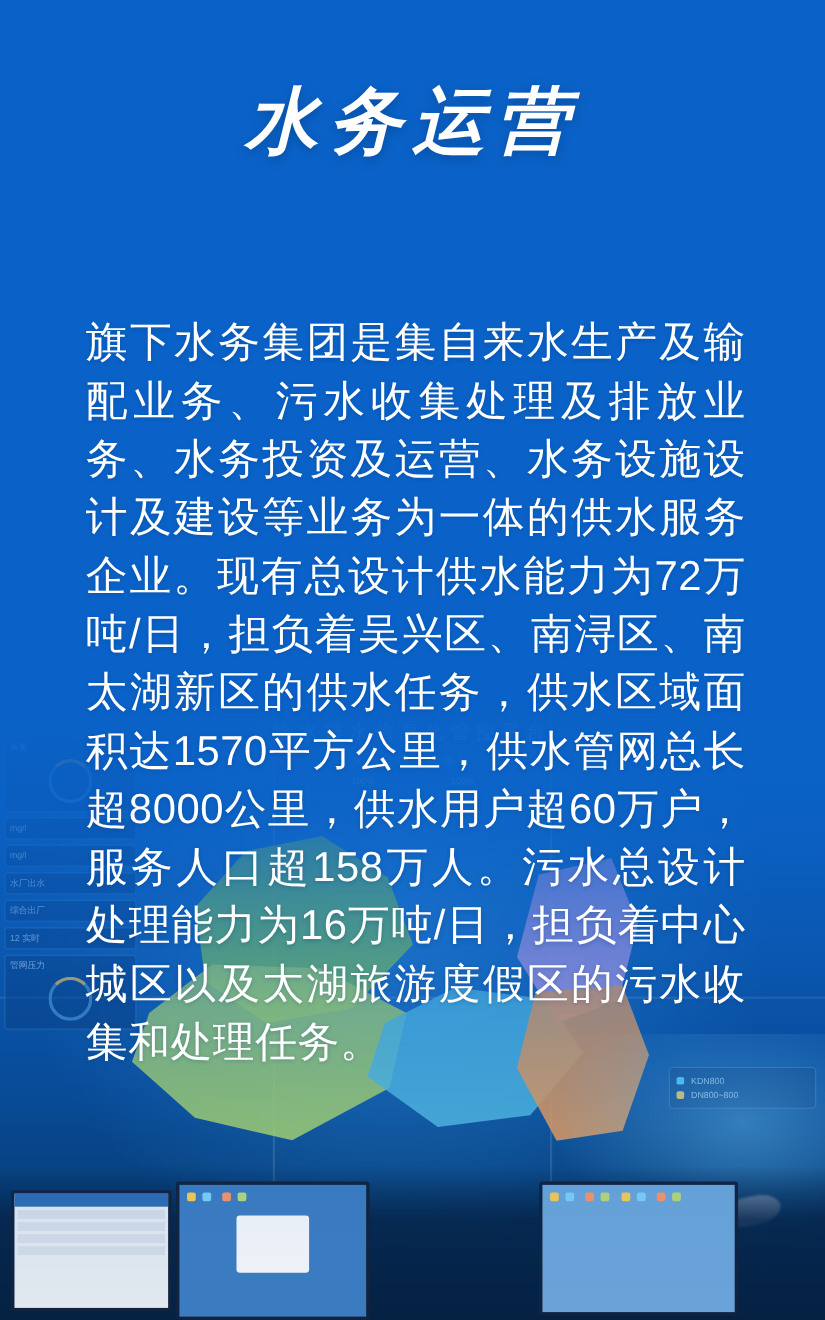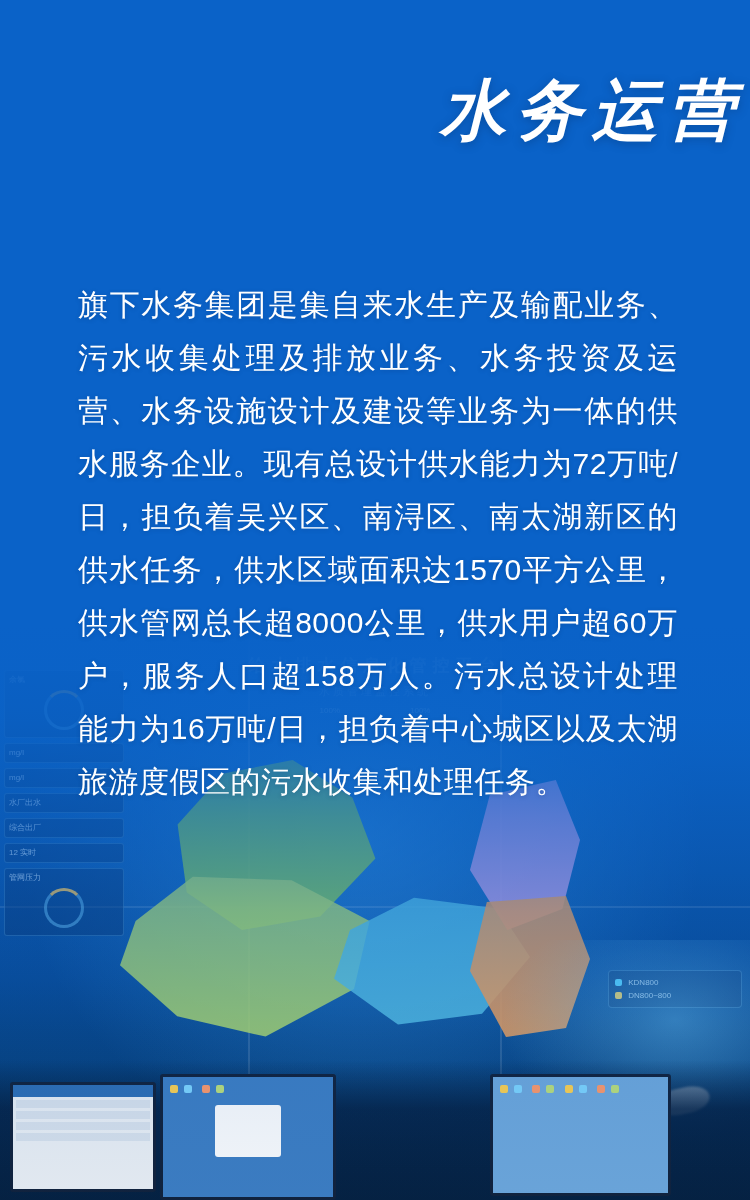--- a/index.html
+++ b/index.html
@@ -188,21 +188,21 @@
       rgba(6,60,130,0.05) 100%);
     pointer-events: none;
   }
 
   
   .title-wrap {
     position: absolute;
     left: 0;
     top: 66px;
     width: 750px;
-    text-align: right;
+    text-align: center;
   }
   .title {
     display: inline-block;
     position: relative;
     font-family: "Liberation Serif", "DejaVu Serif", serif;
     font-size: 66px;
     font-weight: bold;
     font-style: italic;
     letter-spacing: 10px;
     color: #ffffff;
@@ -220,21 +220,21 @@
     z-index: -1;
   }
 
   
   .body-copy {
     position: absolute;
     left: 78px;
     top: 248px;
     width: 600px;
     color: #ffffff;
-    font-size: 30px;
+    font-size: 38px;
     line-height: 53px;
     letter-spacing: 0.5px;
     text-align: justify;
     text-shadow: 0 1px 4px rgba(0,40,90,0.25);
   }
 </style>
 </head>
 <body>
 
 <div class="page">

